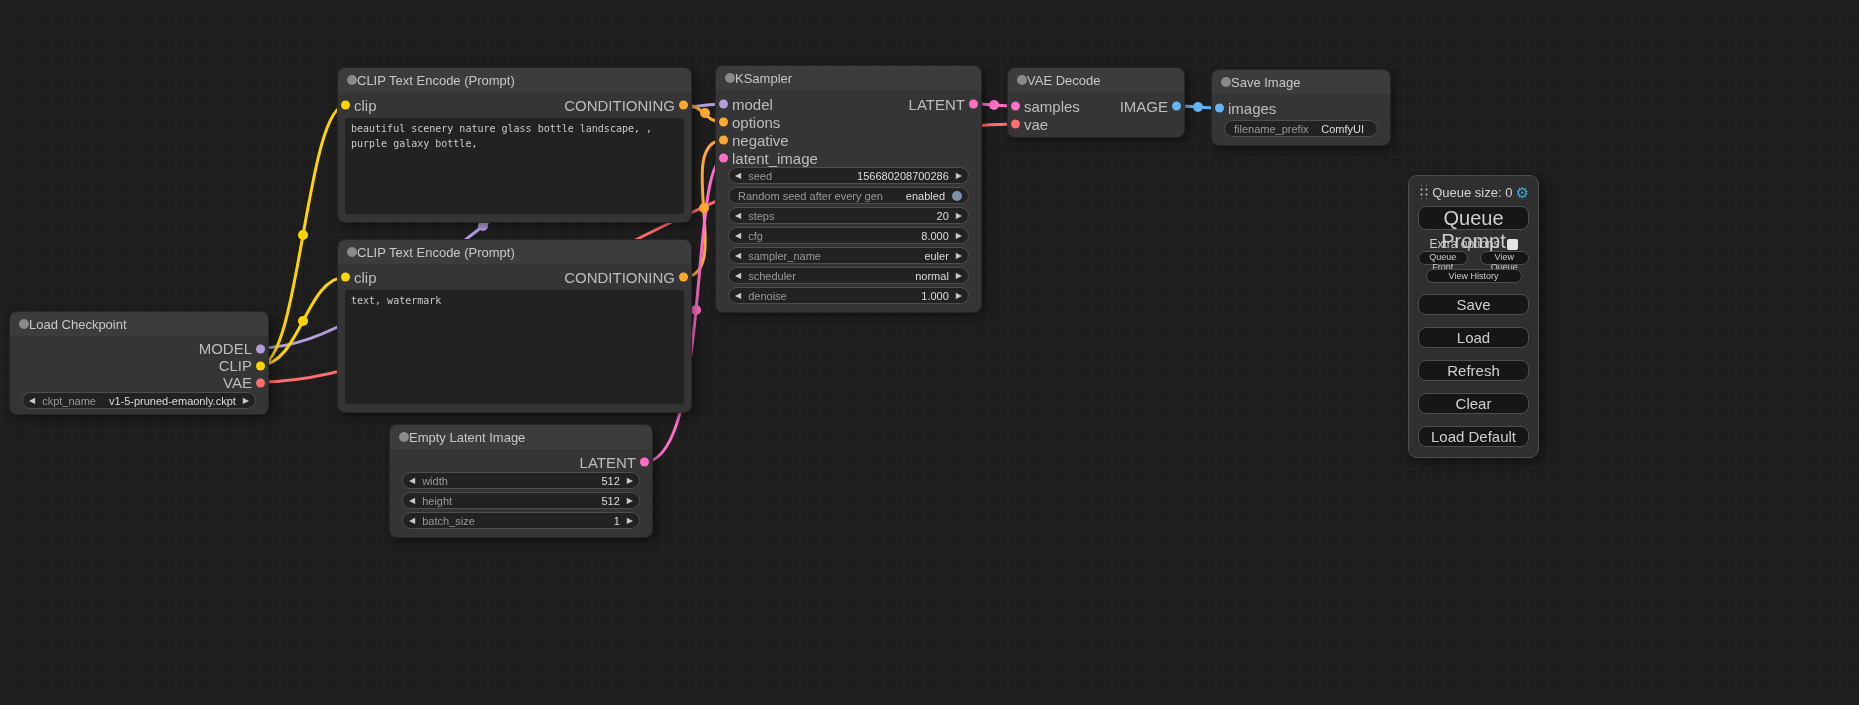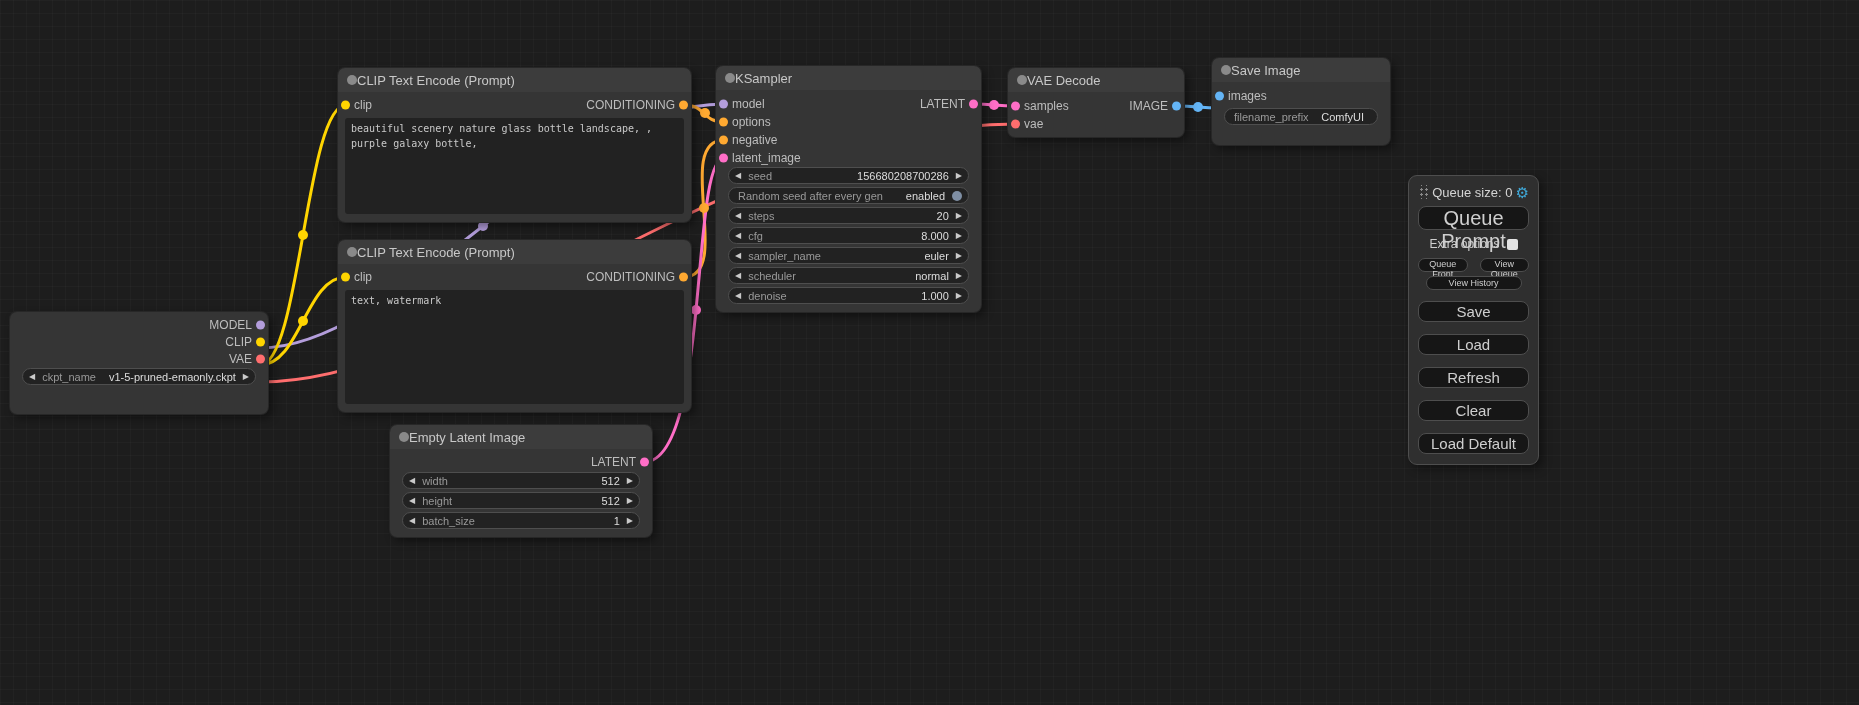--- a/index.html
+++ b/index.html
@@ -16,21 +16,21 @@
   .wires { position:absolute; left:0; top:0; z-index:1; pointer-events:none; }
 
   .node { position:absolute; z-index:2; background:#353535; border-radius:7px;
           box-shadow:0 0 0 1px #272727, 4px 4px 10px rgba(0,0,0,.45); }
   .ntitle { height:24px; display:flex; align-items:center; padding:0 9px;
             background:rgba(255,255,255,.035); border-radius:7px 7px 0 0; }
   .tdot { width:10px; height:10px; border-radius:50%; flex:none; }
   .ttext { font-size:13px; color:#c8c8c8; white-space:nowrap; }
 
   .rows { display:flex; flex-direction:column; }
-  .srow { position:relative; display:flex; align-items:center; font-size:12px; color:#bdbdbd; }
+  .srow { position:relative; display:flex; align-items:center; font-size:15px; color:#bdbdbd; }
   .h16 { height:16px; } .h17 { height:17px; } .h18 { height:18px; }
   .sin  { margin-left:16px; white-space:nowrap; }
   .sout { margin-left:auto; margin-right:16px; white-space:nowrap; }
   .dot  { position:absolute; top:50%; width:9px; height:9px; border-radius:50%; transform:translateY(-50%); }
   .dot.in  { left:3px; }
   .dot.out { right:3px; }
 
   .widgets { display:flex; flex-direction:column; gap:3px;justify-content:center; }
   .widget { height:17px; flex:none; margin:0 12px; background:#222; border:1px solid #4e4e4e;
             border-radius:9px; display:flex; align-items:center; padding:0 6px; font-size:11px; }
@@ -52,21 +52,21 @@
                  background-size:5px 5px; background-position:1px 2px; }
   .qsize { flex:1; text-align:center; font-size:13px; color:#d4d4d4; }
   .gear { font-size:15px; line-height:1; flex:none; cursor:pointer; }
   .mbtn { background:#161616; border:1px solid #4e4e4e; border-radius:8px; color:#cfcfcf;
           font-family:inherit; cursor:pointer; display:block; }
   .mbtn.big    { width:100%; height:24px; font-size:20px; margin-top:5px; }
   .mbtn.action { width:100%; height:21px; font-size:15px; margin-top:12px; }
   .extra-row { display:flex; align-items:center; justify-content:center; gap:7px; margin-top:7px;
                height:14px; font-size:12px; color:#cfcfcf; }
   .checkbox { width:11px; height:11px; background:#e4e4e4; border-radius:2px; cursor:pointer; }
-  .small-row { display:flex; gap:12px; margin-top:7px; }
+  .small-row { display:flex; gap:12px; margin-top:0; }
   .mbtn.small { flex:1; height:14px; font-size:9px; border-radius:7px; padding:0; }
   .history-row { display:flex; justify-content:center; margin-top:4px; }
   .mbtn.small.history { flex:none; width:96px; }
   .actions { margin-top:11px; }
 </style>
 </head>
 <body>
 
 <svg class="wires" width="1859" height="705" viewBox="0 0 1859 705">
   <g fill="none" stroke-width="3" stroke-linecap="round">
@@ -86,20 +86,24 @@
     <circle cx="303" cy="321" r="5" fill="#FFD500"></circle>
     <circle cx="705" cy="113" r="5" fill="#FFA931"></circle>
     <circle cx="704" cy="208" r="5" fill="#FFA931"></circle>
     <circle cx="696" cy="310" r="5" fill="#FF6EC7"></circle>
     <circle cx="994" cy="105" r="5" fill="#FF6EC7"></circle>
     <circle cx="1198" cy="107" r="5" fill="#64B5F6"></circle>
   </g>
 </svg>
 
 <div class="node" style="left:10px;top:312px;width:258px;height:102px;">
+  <div class="ntitle">
+    <span class="tdot" style="background: rgb(138, 138, 138);"></span>
+    <span class="ttext">Load Checkpoint</span>
+  </div>
   <div class="rows" style="padding-top:4px;">
     <div class="srow h17">
       <span class="sout">MODEL</span>
       <span class="dot out" style="background: rgb(179, 157, 219);"></span>
     </div>
     <div class="srow h17">
       <span class="sout">CLIP</span>
       <span class="dot out" style="background: rgb(255, 213, 0);"></span>
     </div>
     <div class="srow h17">
@@ -264,21 +268,21 @@
       <span class="sout">IMAGE</span>
       <span class="dot out" style="background: rgb(100, 181, 246);"></span>
     </div>
     <div class="srow h18">
       <span class="dot in" style="background: rgb(255, 110, 110);"></span>
       <span class="sin">vae</span>
     </div>
   </div>
 </div>
 
-<div class="node" style="left:1212px;top:58px;width:178px;height:87px;">
+<div class="node" style="left:1212px;top:70px;width:178px;height:75px;">
   <div class="ntitle">
     <span class="tdot" style="background: rgb(138, 138, 138);"></span>
     <span class="ttext">Save Image</span>
   </div>
   <div class="rows" style="padding-top:5px;">
     <div class="srow h18">
       <span class="dot in" style="background: rgb(100, 181, 246);"></span>
       <span class="sin">images</span>
     </div>
   </div>

